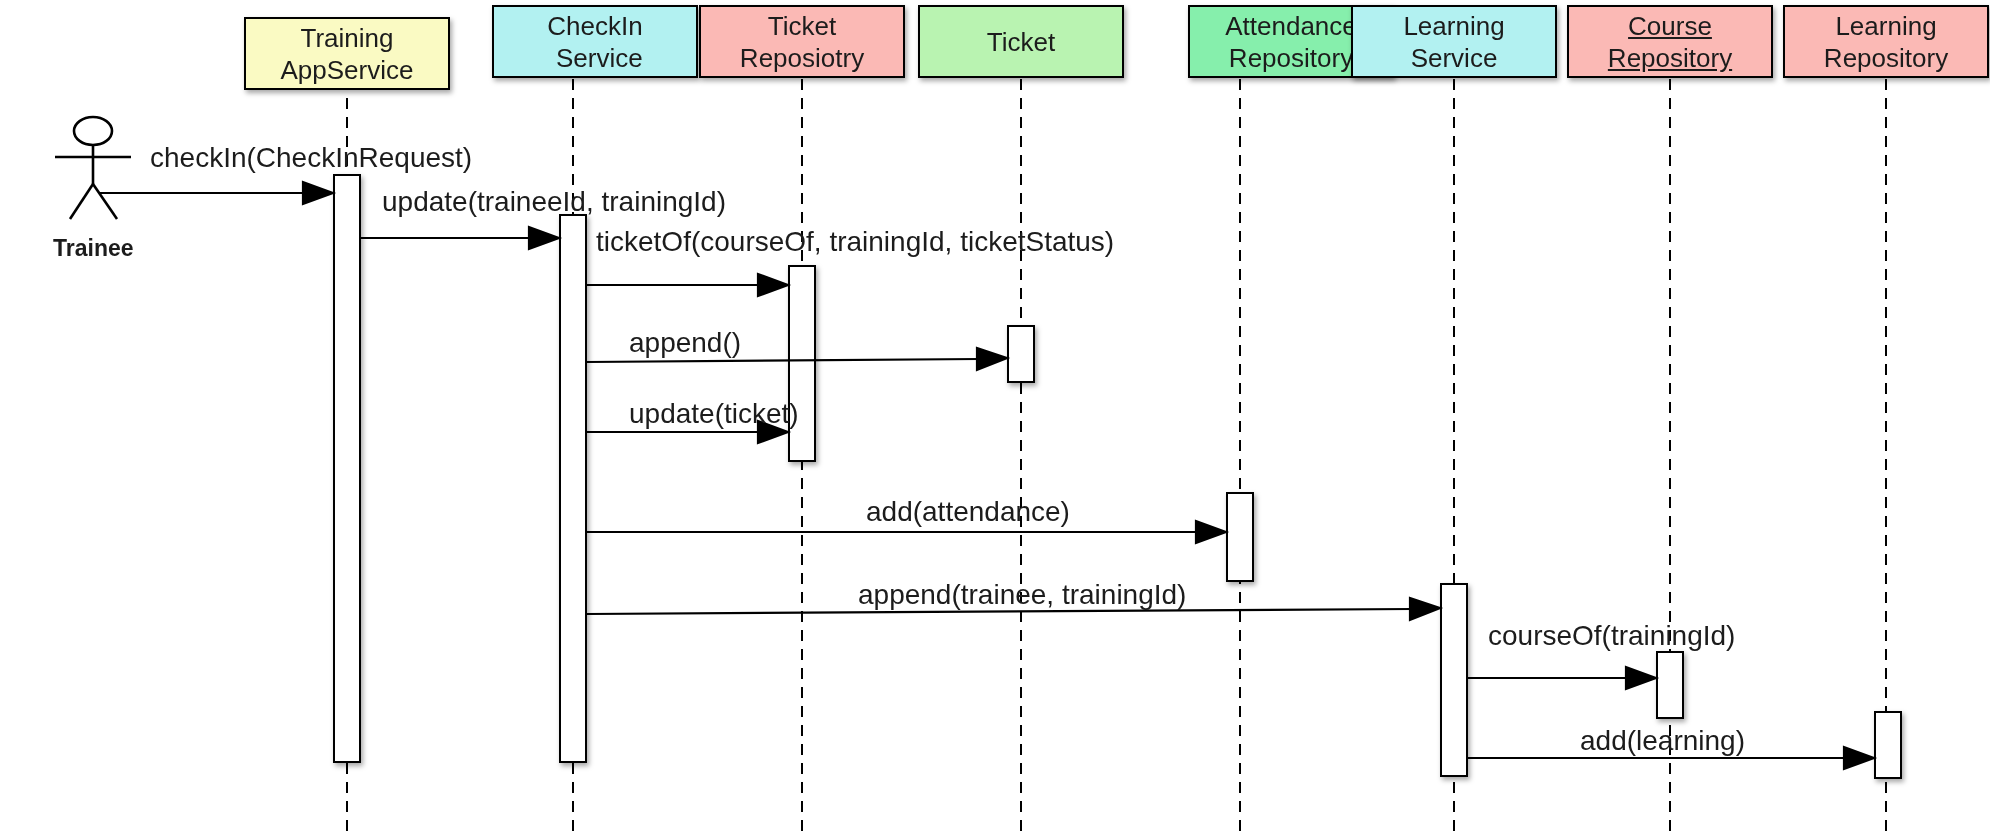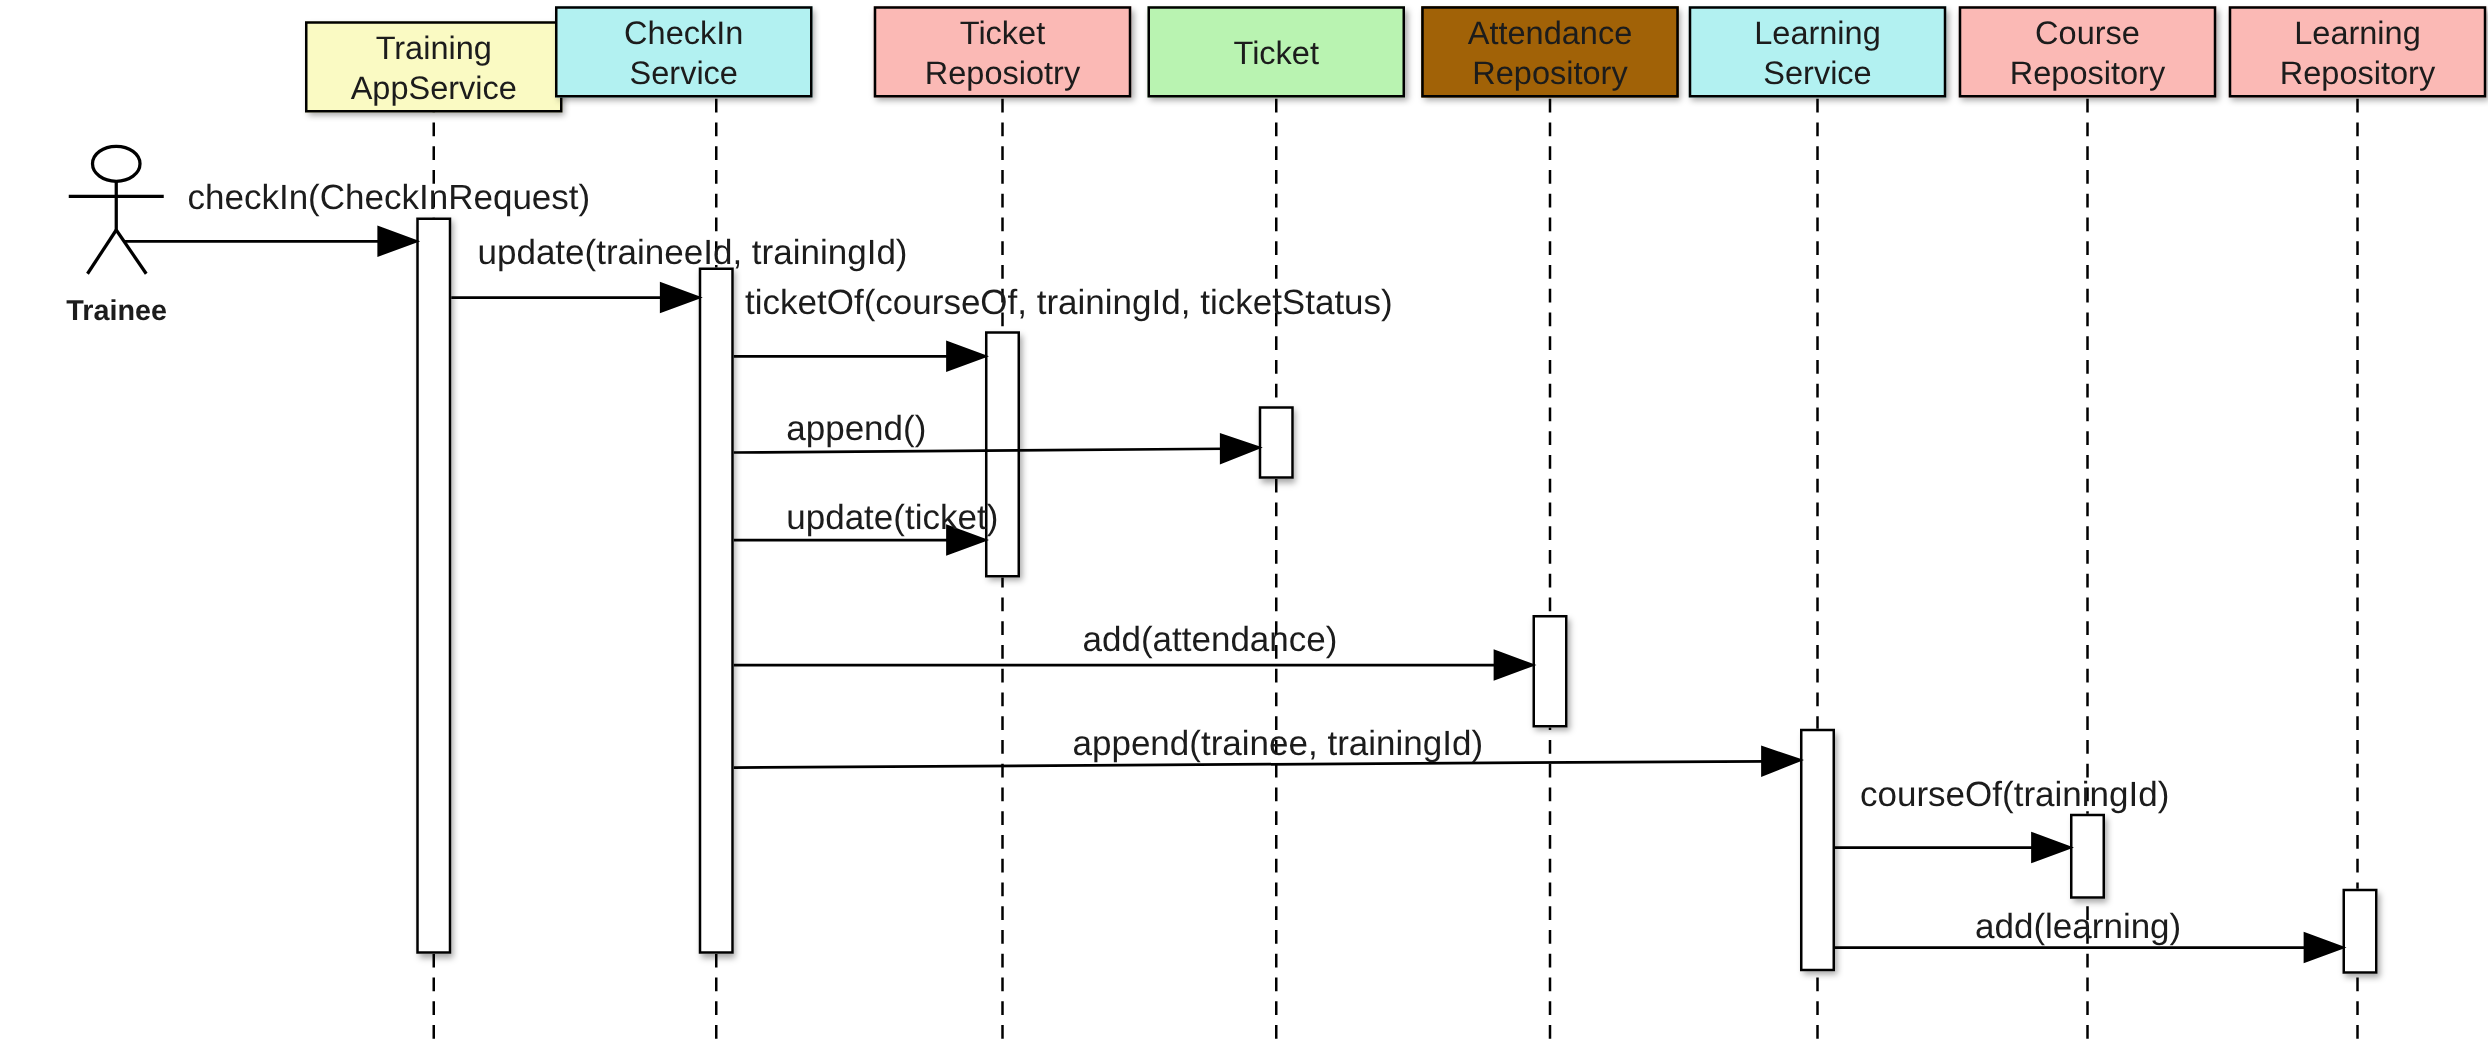--- a/index.html
+++ b/index.html
@@ -108,25 +108,25 @@
 <div class="msg" style="left:629px;top:401px">update(ticket)</div>
 <div class="msg" style="left:866px;top:499px">add(attendance)</div>
 <div class="msg" style="left:858px;top:582px">append(trainee, trainingId)</div>
 <div class="msg" style="left:1488px;top:623px">courseOf(trainingId)</div>
 <div class="msg" style="left:1580px;top:728px">add(learning)</div>
 
 <div class="actor-label">Trainee</div>
 
 <div class="participant" style="left: 244px; background-color: rgb(250, 250, 195); margin-top: 12px;">Training
 AppService</div>
-<div class="participant" style="left: 444px; background-color: rgb(178, 241, 241);">CheckIn
+<div class="participant" style="left: 492px; background-color: rgb(178, 241, 241); text-align: right;">CheckIn
 Service</div>
 <div class="participant" style="left: 699px; background-color: rgb(251, 185, 181);">Ticket
 Reposiotry</div>
 <div class="participant" style="left: 918px; background-color: rgb(185, 243, 177);">Ticket</div>
-<div class="participant" style="left: 1137px; background-color: #a16207;">Attendance
+<div class="participant" style="left: 1188px; background-color: #86efac;">Attendance
 Repository</div>
 <div class="participant" style="left: 1351px; background-color: rgb(178, 241, 241);">Learning
 Service</div>
-<div class="participant" style="left: 1567px; background-color: rgb(251, 185, 181);">Course
+<div class="participant" style="left: 1567px; background-color: rgb(251, 185, 181); text-decoration: underline;">Course
 Repository</div>
 <div class="participant" style="left: 1783px; background-color: rgb(251, 185, 181);">Learning
 Repository</div>
 
 </body></html>

